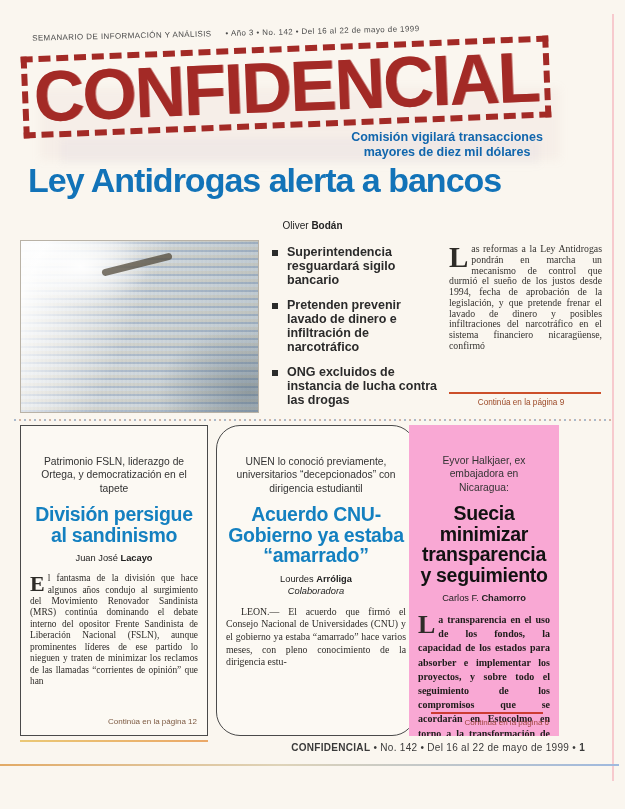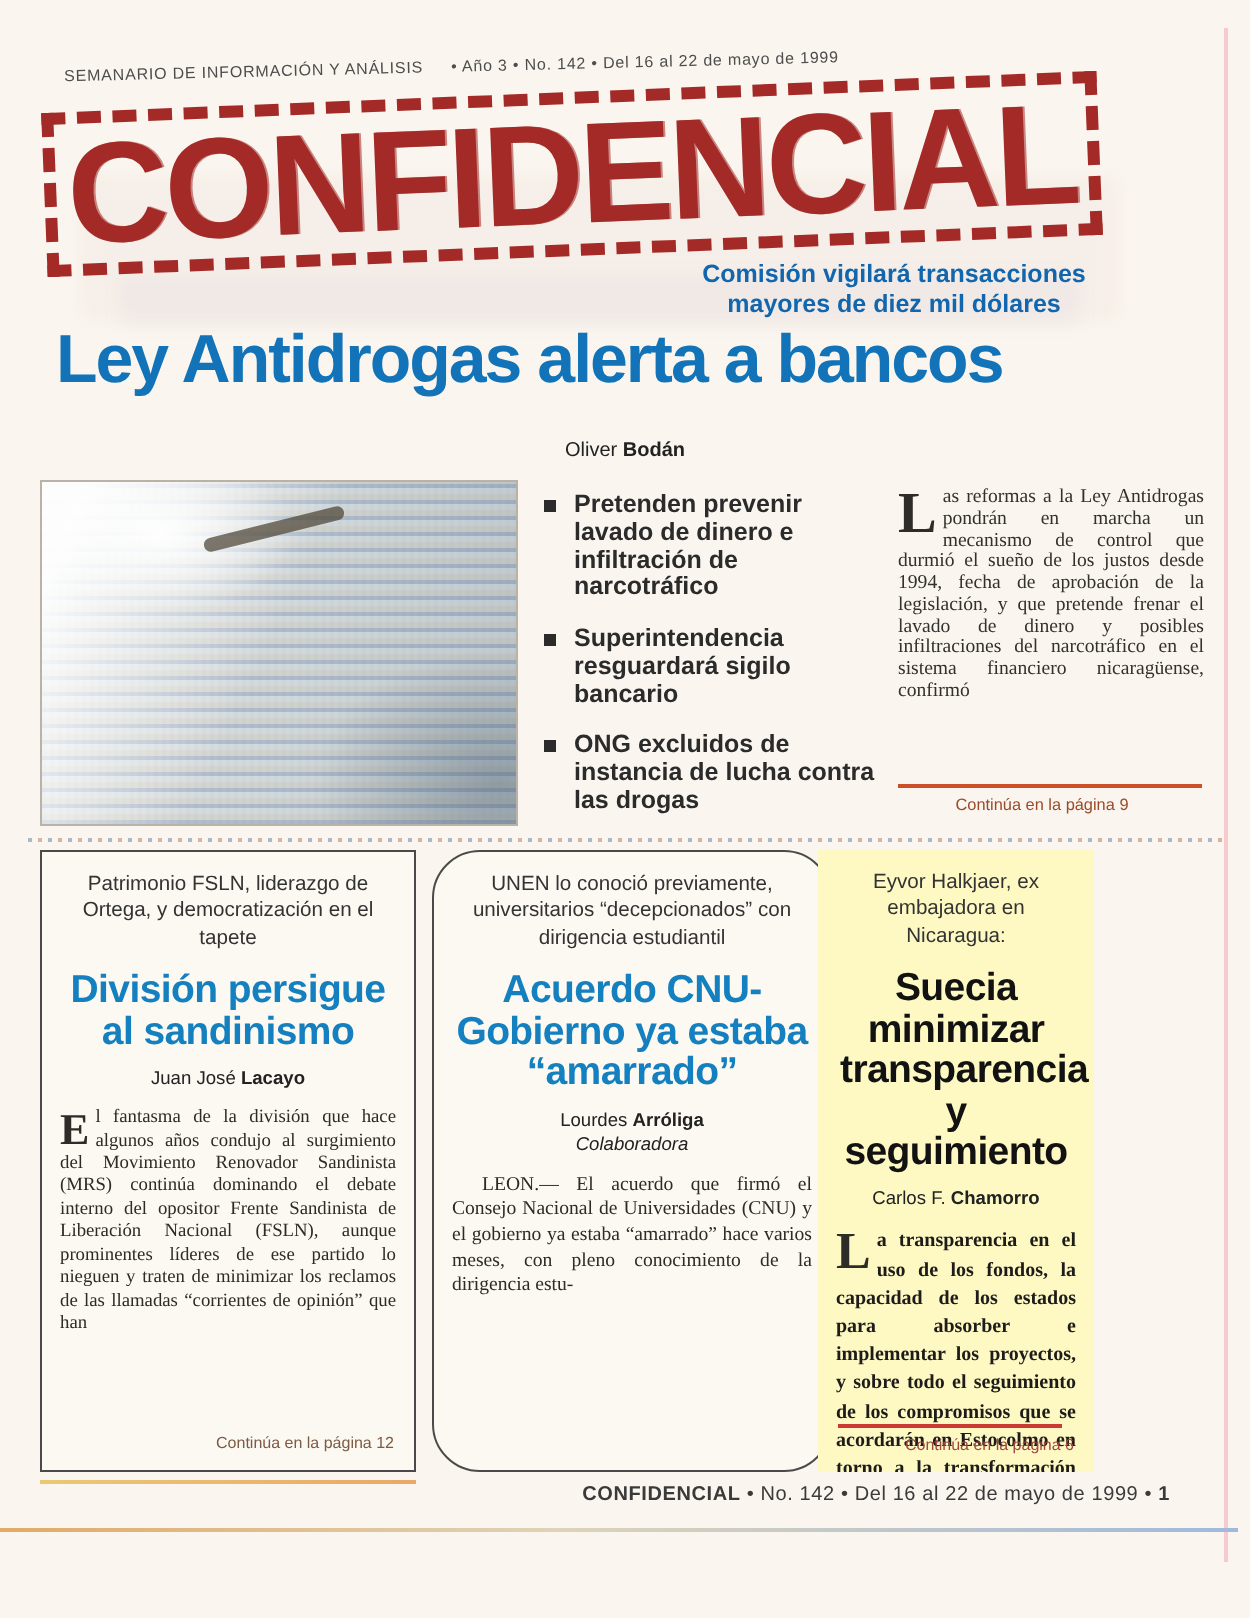--- a/index.html
+++ b/index.html
@@ -63,24 +63,24 @@
 
   .lead-continue { position:absolute; right:24px; top:392px; width:160px; text-align:center;
                    font-size:8.2px; color:#9c4a28; }
   .lead-continue .rule { height:2px; background:#cc4f2a; width:152px; margin:0 0 4px auto; }
 
   .separator-dots { position:absolute; left:14px; right:14px; top:419px; height:2px; opacity:.75;
                     background:repeating-linear-gradient(90deg,#8fa5c0 0 2px, transparent 2px 5px, #c89f8a 5px 7px, transparent 7px 10px); }
 
   
   .story-box { position:absolute; top:425px; height:311px; background:#fcf9f3;
-               border:1.5px solid #4a4a4a; padding:4px 9px; overflow:hidden; }
+               border:1.5px solid #4a4a4a; padding:23px 9px; overflow:hidden; }
   #story1 { left:20px;  width:188px; }
   #story2 { left:216px; width:200px;border-radius:24px; }
-  #story3 { left:409px; width:138px; border:none; background:#fef9c3; }
+  #story3 { left:409px; width:150px; border:none; background:#f9a8d4; }
 
   .story-kicker { text-align:center; font-size:10.3px; color:#333; line-height:1.3; margin:6px 10px 0; }
   .story-headline { text-align:center; font-size:19.5px; font-weight:bold; color:#1480c0;
                     line-height:1.05; margin:9px 2px 8px; letter-spacing:-.3px; }
   #story3 .story-headline { color:#121212; }
   .story-byline { text-align:center; font-size:9.3px; color:#222; margin:8px 0 10px; }
   .story-byline b { font-weight:bold; }
   .story-role { font-style:italic; display:block; margin-top:2px; }
   .story-role:empty { display:none; }
   .story-body { font-family:"Liberation Serif", serif; font-size:9.4px; line-height:1.22;
@@ -124,25 +124,25 @@
     <span>Oliver </span><b>Bodán</b>
   </div>
 
   <div class="photo">
     <div class="photo-slash"></div>
   </div>
 
   <div class="bullets">
     <div class="bullet-item">
       <span class="bullet-marker"></span>
-      <span>Pretenden prevenir lavado de dinero e infiltración de narcotráfico</span>
+      <span>Superintendencia resguardará sigilo bancario</span>
     </div>
     <div class="bullet-item">
       <span class="bullet-marker"></span>
-      <span>Superintendencia resguardará sigilo bancario</span>
+      <span>Pretenden prevenir lavado de dinero e infiltración de narcotráfico</span>
     </div>
     <div class="bullet-item">
       <span class="bullet-marker"></span>
       <span>ONG excluidos de instancia de lucha contra las drogas</span>
     </div>
   </div>
 
   <div class="lead-body">
     <span class="dropcap">L</span><span>as reformas a la Ley Antidrogas pondrán en marcha un mecanismo de control que durmió el sueño de los justos desde 1994, fecha de aprobación de la legislación, y que pretende frenar el lavado de dinero y posibles infiltraciones del narcotráfico en el sistema financiero nicaragüense, confirmó</span>
   </div>

